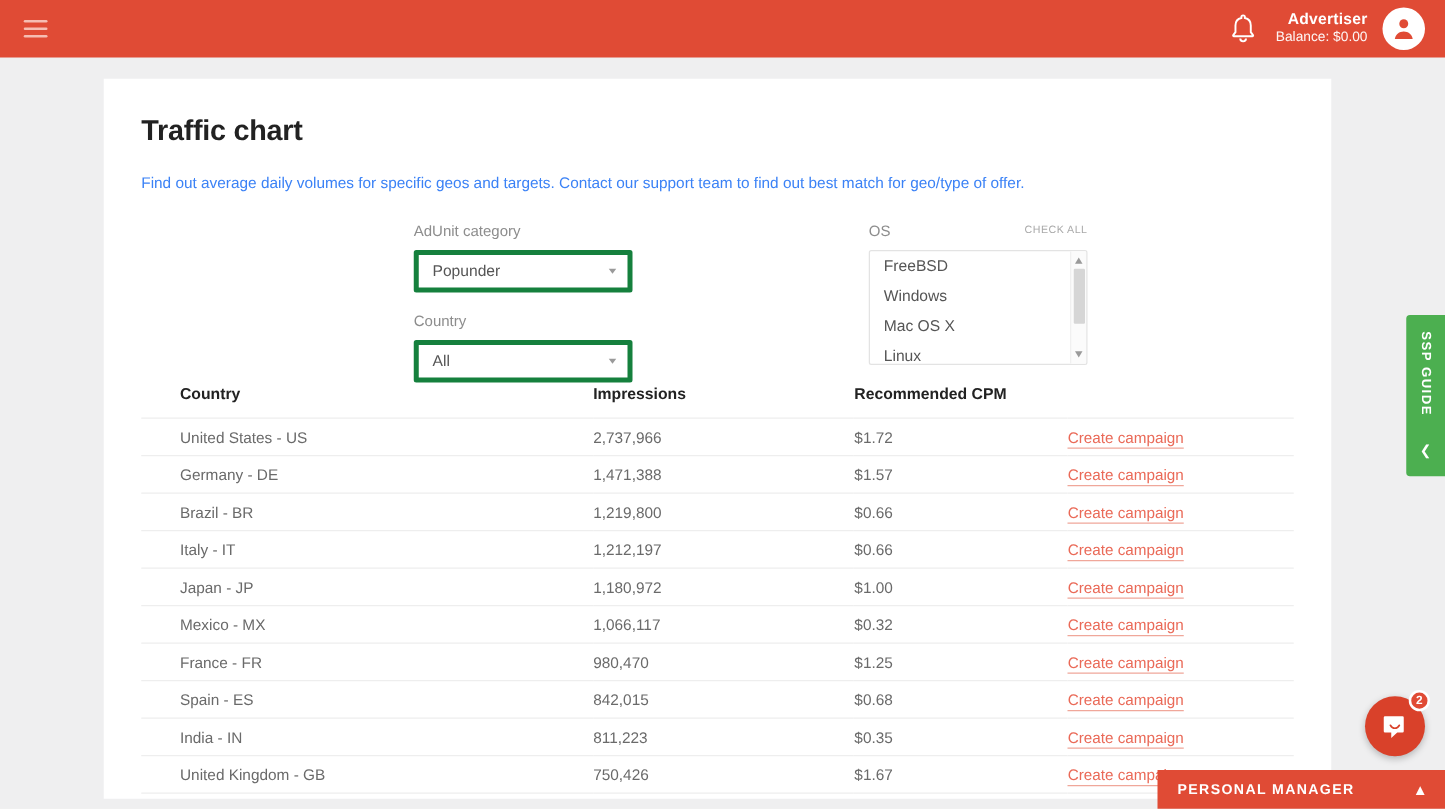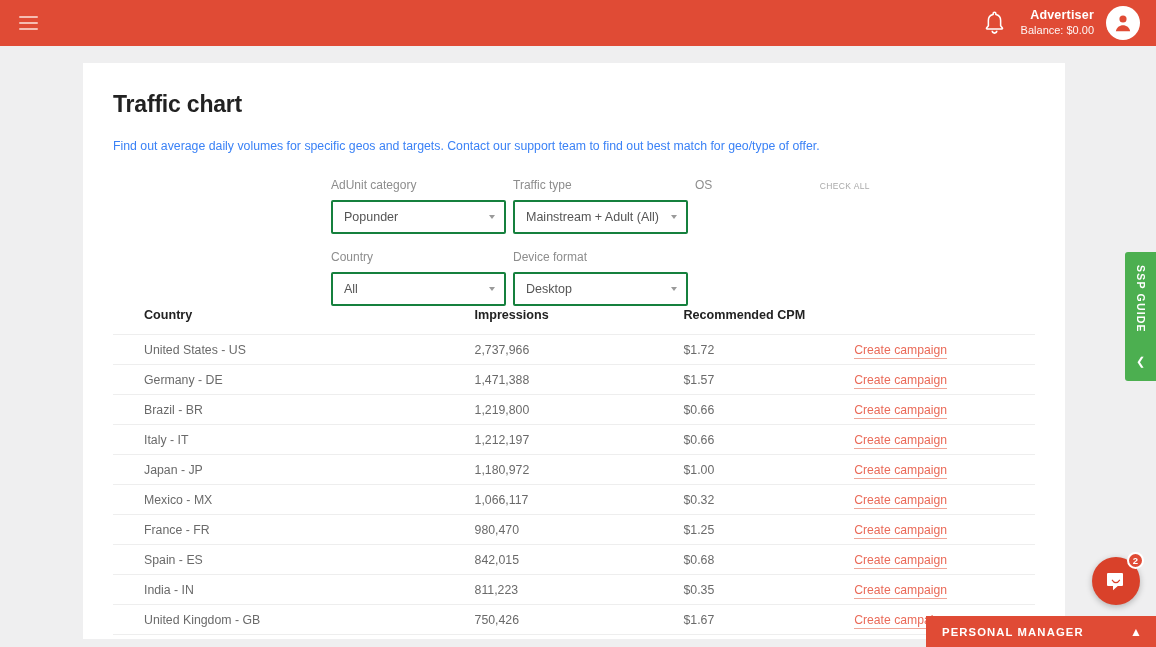--- a/index.html
+++ b/index.html
@@ -80,39 +80,39 @@
   .fcol-2 { left: 400px;  width: 175px; }
   .fcol-3 { left: 582px;  width: 175px; }
 
   .flabel {
     font-size: 12px; color: #8d8d8d; margin-bottom: 6px;
     display: block; height: 16px;
   }
   .fselect {
     position: relative;
     width: 175px; height: 34px;
-    border: 2px solid #15803d; border-radius: 2px;
+    border: 4px solid #15803d; border-radius: 2px;
     background: #fff;
     display: flex; align-items: center;
     padding: 0 22px 0 11px;
     font-size: 12.5px; color: #555;
     cursor: pointer;
     white-space: nowrap; overflow: hidden;
   }
   .fselect .caret {
     position: absolute; right: 9px; top: 50%;
     width: 0; height: 0; margin-top: -2px;
     border-left: 3.5px solid transparent;
     border-right: 3.5px solid transparent;
     border-top: 4px solid #9a9a9a;
   }
   .frow2 { margin-top: 16px; }
 
   
-  .oshead { display: flex; align-items: center; width: 175px; height: 16px; margin-bottom: 6px; gap: 28px; }
+  .oshead { display: flex; align-items: flex-start; width: 175px; height: 16px; margin-bottom: 6px; gap: 28px; }
   .oshead .flabel { margin-bottom: 0; flex: 1; }
   .checkall {
     font-size: 8.5px; color: #a9a9a9; letter-spacing: .4px;
     cursor: pointer; text-transform: uppercase;
   }
   .oslist {
     position: relative;
     width: 175px; height: 92px;
     border: 1px solid #e3e3e3; border-radius: 2px;
     background: #fff; overflow: hidden;
@@ -269,39 +269,36 @@
         </div>
         <div class="frow2">
           <label class="flabel">Country</label>
           <div class="fselect">
             <span>All</span>
             <i class="caret"></i>
           </div>
         </div>
       </div>
 
-      <div class="fcol fcol-2">
-        <label class="flabel">Traffic type</label>
-        <div class="fselect">
-          <span>Mainstream + Adult (All)</span>
-          <i class="caret"></i>
-        </div>
-        <div class="frow2">
-          <label class="flabel">Device format</label>
-          <div class="fselect">
-            <span>Desktop</span>
-            <i class="caret"></i>
-          </div>
-        </div>
-      </div>
 
       <div class="fcol fcol-3">
         <div class="oshead">
           <label class="flabel">OS</label>
           <span class="checkall">CHECK ALL</span>
+        </div>
+        <div class="oslist">
+          <div class="osopt">FreeBSD</div>
+          <div class="osopt">Windows</div>
+          <div class="osopt">Mac OS X</div>
+          <div class="osopt">Linux</div>
+          <div class="osscroll">
+            <i class="os-arrow-up"></i>
+            <div class="osthumb"></div>
+            <i class="os-arrow-dn"></i>
+          </div>
         </div>
       </div>
 
     </div>
 
     <table class="tbl">
       <thead>
         <tr>
           <th class="col-country">Country</th>
           <th class="col-impr">Impressions</th>

